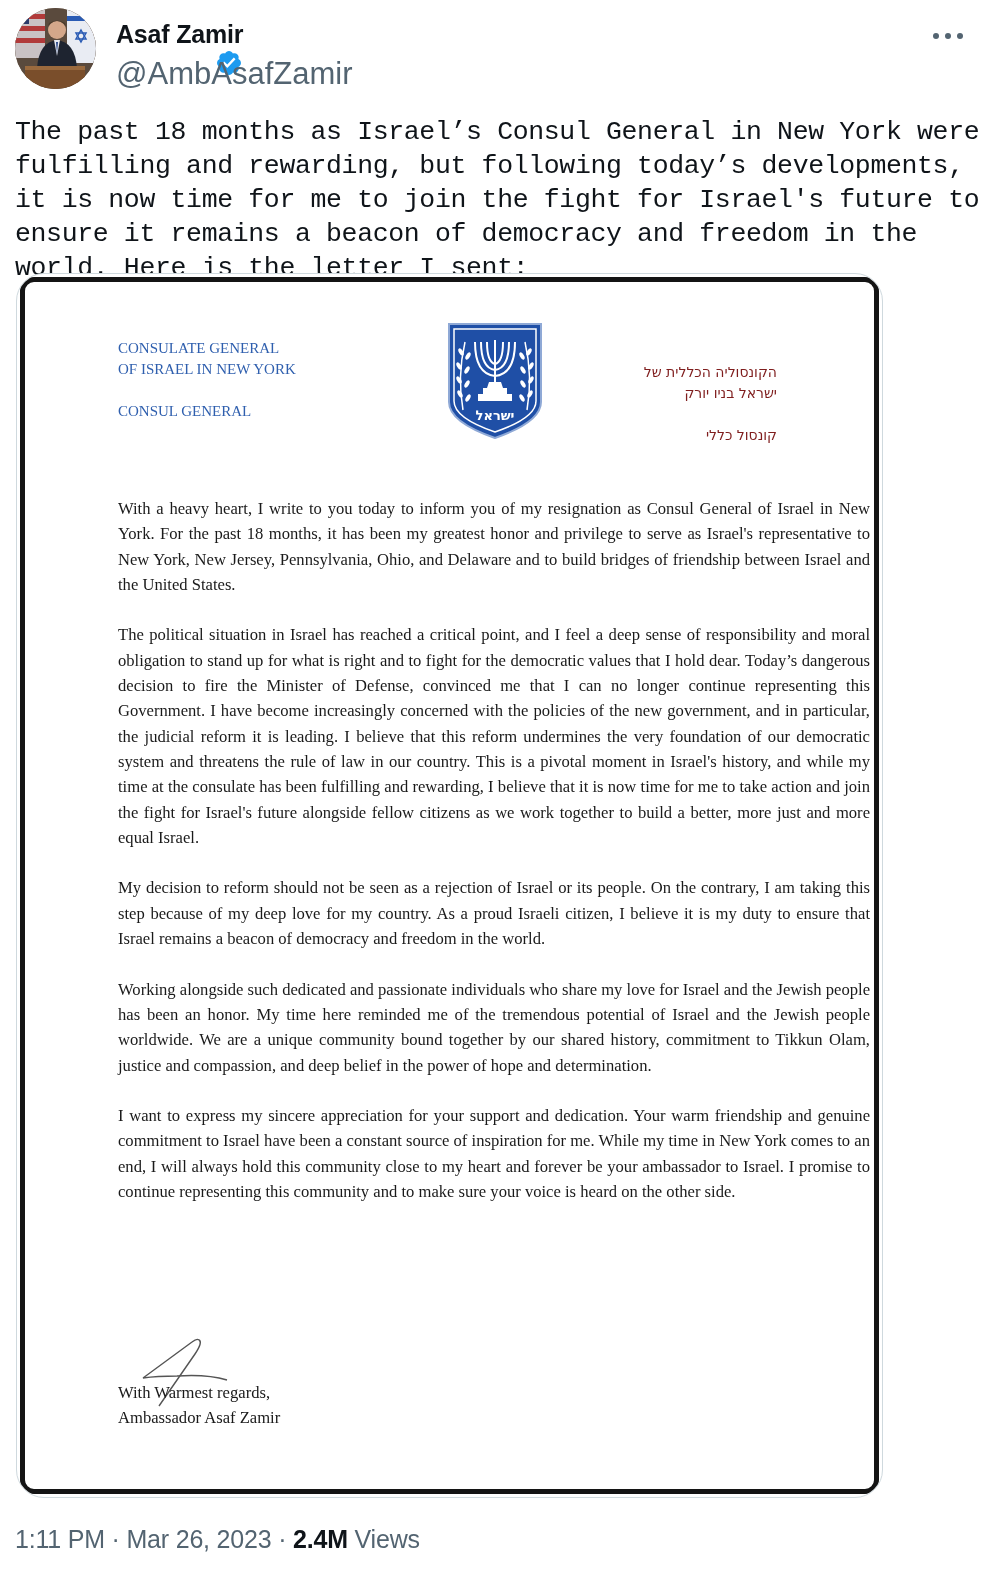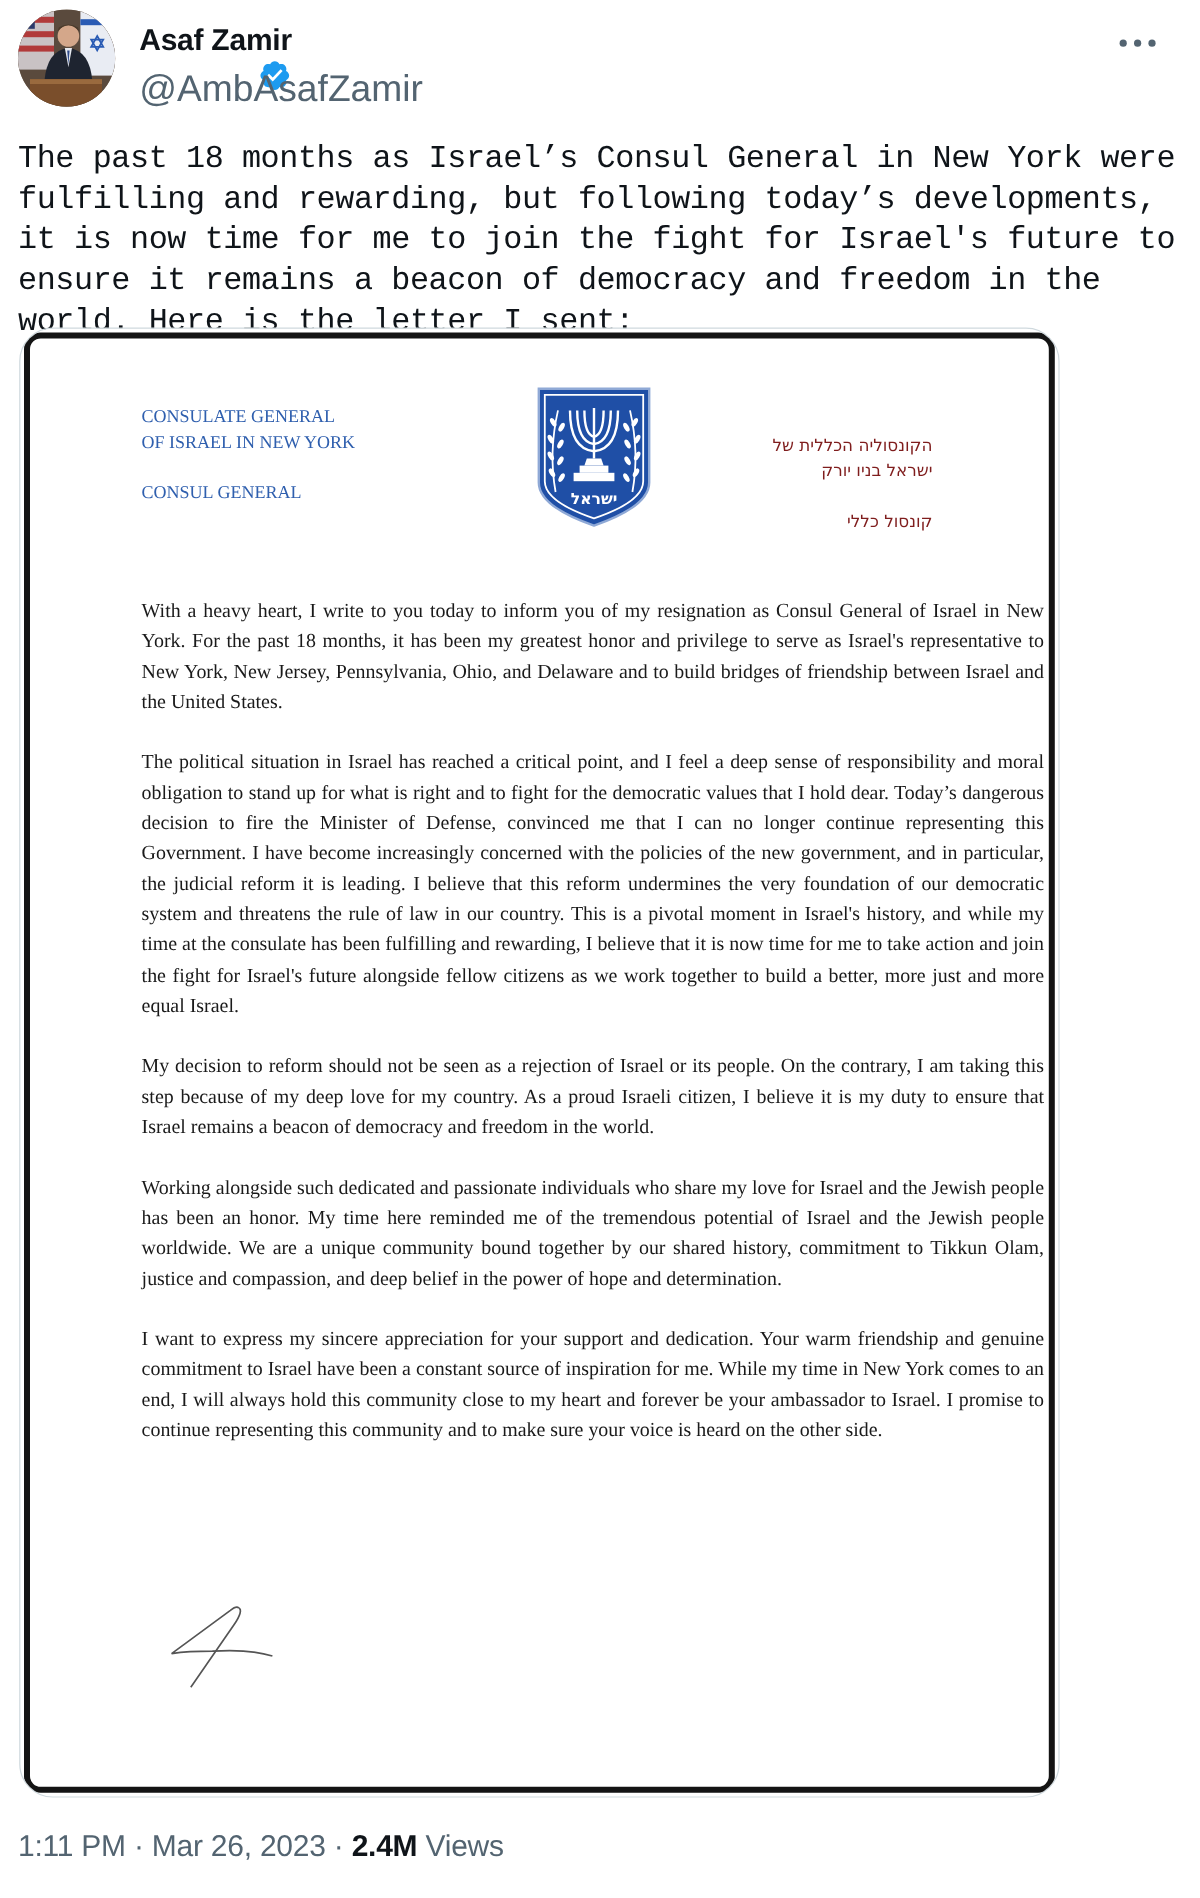--- a/index.html
+++ b/index.html
@@ -137,19 +137,23 @@
       <p>My decision to reform should not be seen as a rejection of Israel or its people. On the contrary, I am taking this step because of my deep love for my country. As a proud Israeli citizen, I believe it is my duty to ensure that Israel remains a beacon of democracy and freedom in the world.</p>
       <p>Working alongside such dedicated and passionate individuals who share my love for Israel and the Jewish people has been an honor. My time here reminded me of the tremendous potential of Israel and the Jewish people worldwide. We are a unique community bound together by our shared history, commitment to Tikkun Olam, justice and compassion, and deep belief in the power of hope and determination.</p>
       <p>I want to express my sincere appreciation for your support and dedication. Your warm friendship and genuine commitment to Israel have been a constant source of inspiration for me. While my time in New York comes to an end, I will always hold this community close to my heart and forever be your ambassador to Israel. I promise to continue representing this community and to make sure your voice is heard on the other side.</p>
     </div>
 
     <svg class="signature" viewBox="0 0 110 80">
       <path d="M62 8 Q60 6 55 10 L6 46 Q20 44 40 44 Q70 42 90 48" stroke="#555" stroke-width="1.4" fill="none"></path>
       <path d="M62 8 Q66 10 58 22 L22 74" stroke="#555" stroke-width="1.4" fill="none"></path>
     </svg>
 
+    <div class="closing">
+      <div>With Warmest regards,</div>
+      <div>Ambassador Asaf Zamir</div>
+    </div>
 
   </div>
 </div>
 
 <div class="tweet-meta">
   <span>1:11 PM</span><span> · </span><span>Mar 26, 2023</span><span> · </span><span class="views-count">2.4M</span> <span>Views</span>
 </div>
 
 </body></html>

